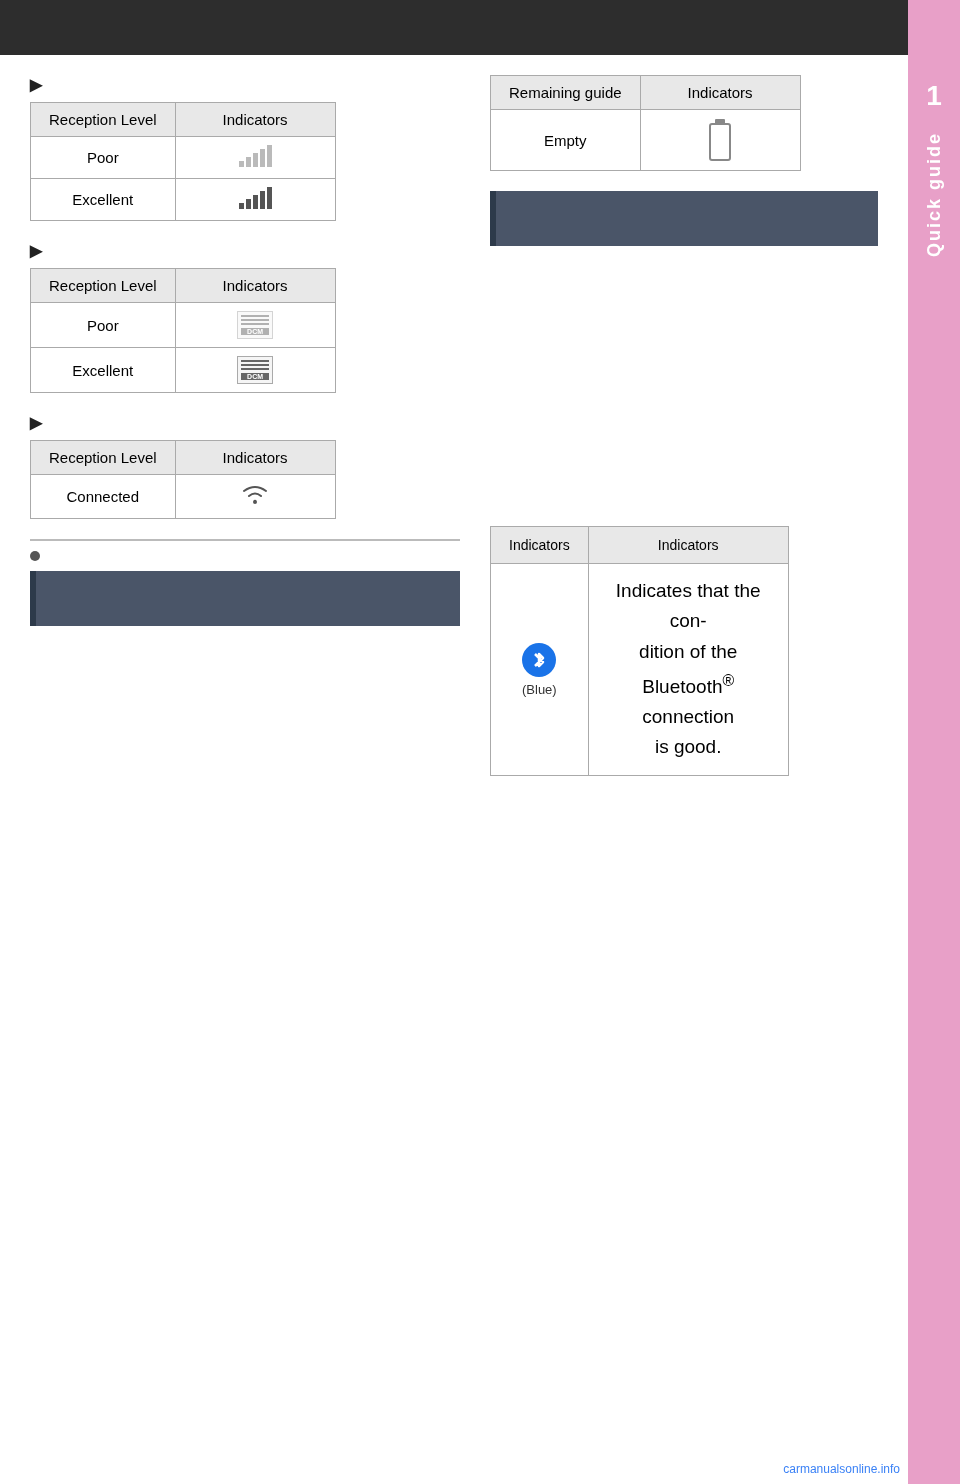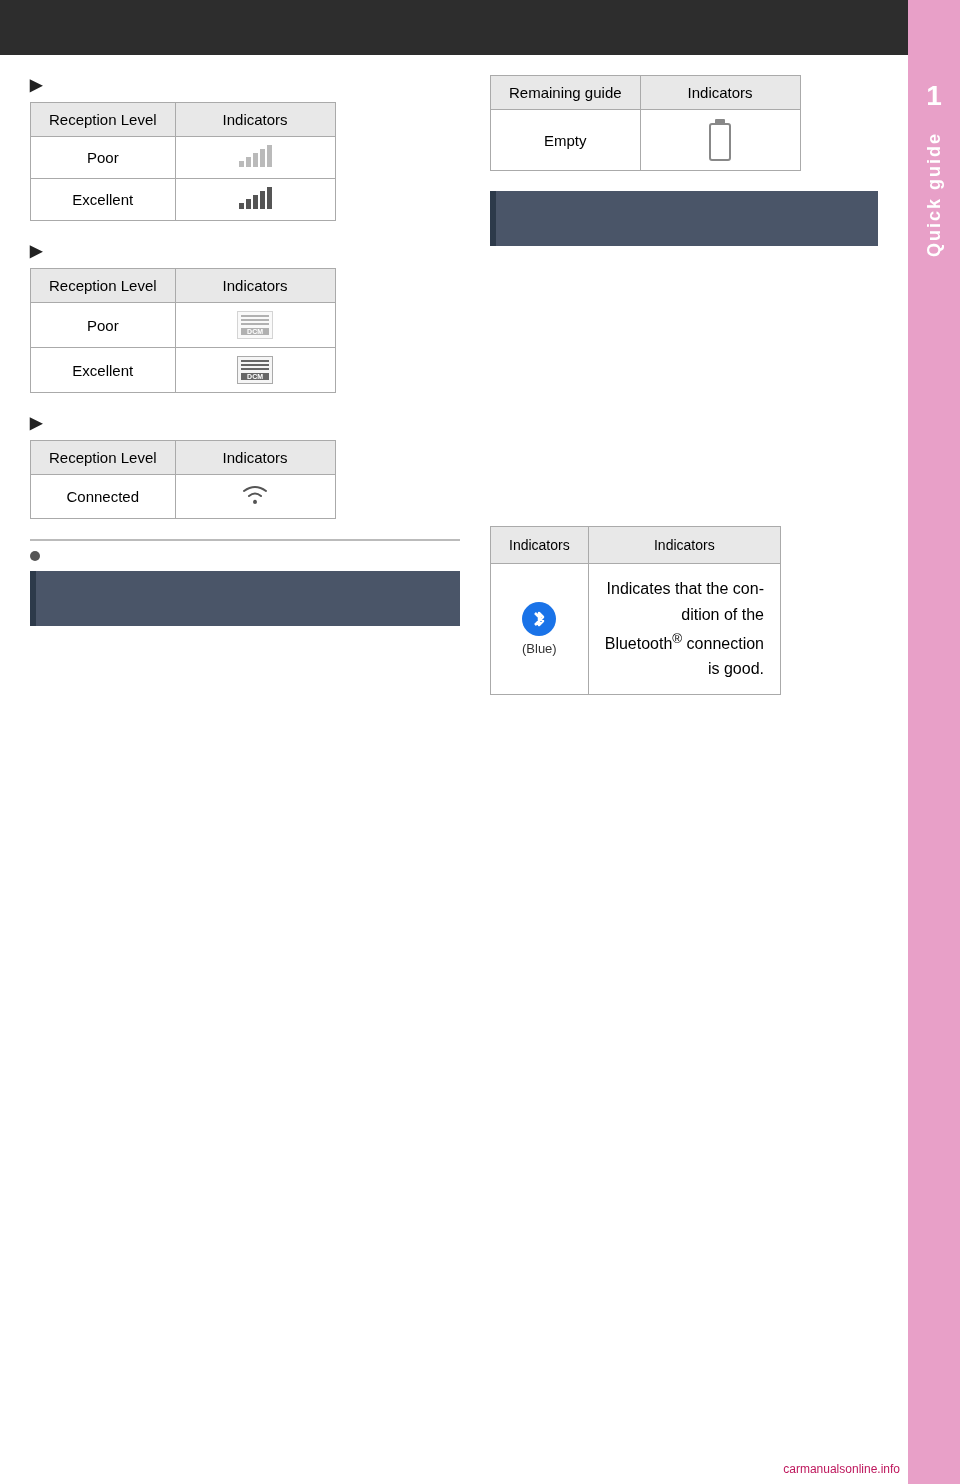--- a/index.html
+++ b/index.html
@@ -217,21 +217,21 @@
       background: #e8e8e8;
       font-weight: normal;
     }
 
     
     .watermark {
       position: absolute;
       bottom: 8px;
       right: 60px;
       font-size: 12px;
-      color: #be185d;
+      color: #3b82f6;
     }
 
     
     .section {
       margin-bottom: 20px;
     }
   </style>
 </head>
 <body>
 
@@ -397,21 +397,21 @@
           <tr>
             <td>
               <div style="display:flex;flex-direction:column;align-items:center;gap:4px;">
                 <svg width="36" height="36" viewBox="0 0 36 36">
                   <circle cx="18" cy="18" r="17" fill="#1a73e8"></circle>
                   <path d="M14 12 L22 20 L18 24 L18 12 L22 16 L14 24" stroke="white" stroke-width="2.5" fill="none" stroke-linejoin="round"></path>
                 </svg>
                 <span style="font-size:13px;color:#333;">(Blue)</span>
               </div>
             </td>
-            <td style="text-align:right;font-size:16px;line-height:1.6;max-width:200px;padding:12px 16px;">
+            <td style="text-align:center;font-size:19px;line-height:1.6;max-width:200px;padding:12px 16px;">
               <span>Indicates that the con-<br>dition of the<br>Bluetooth<sup>®</sup> connection<br>is good.</span>
             </td>
           </tr>
         </tbody>
           </table>
       </div>
 
     </div>
   </div>
 </div>

